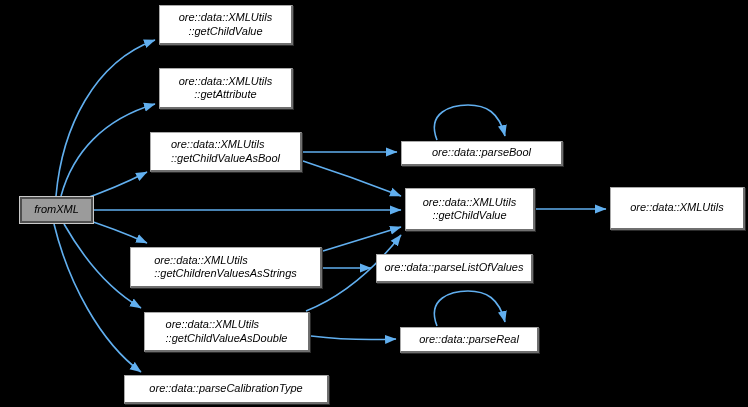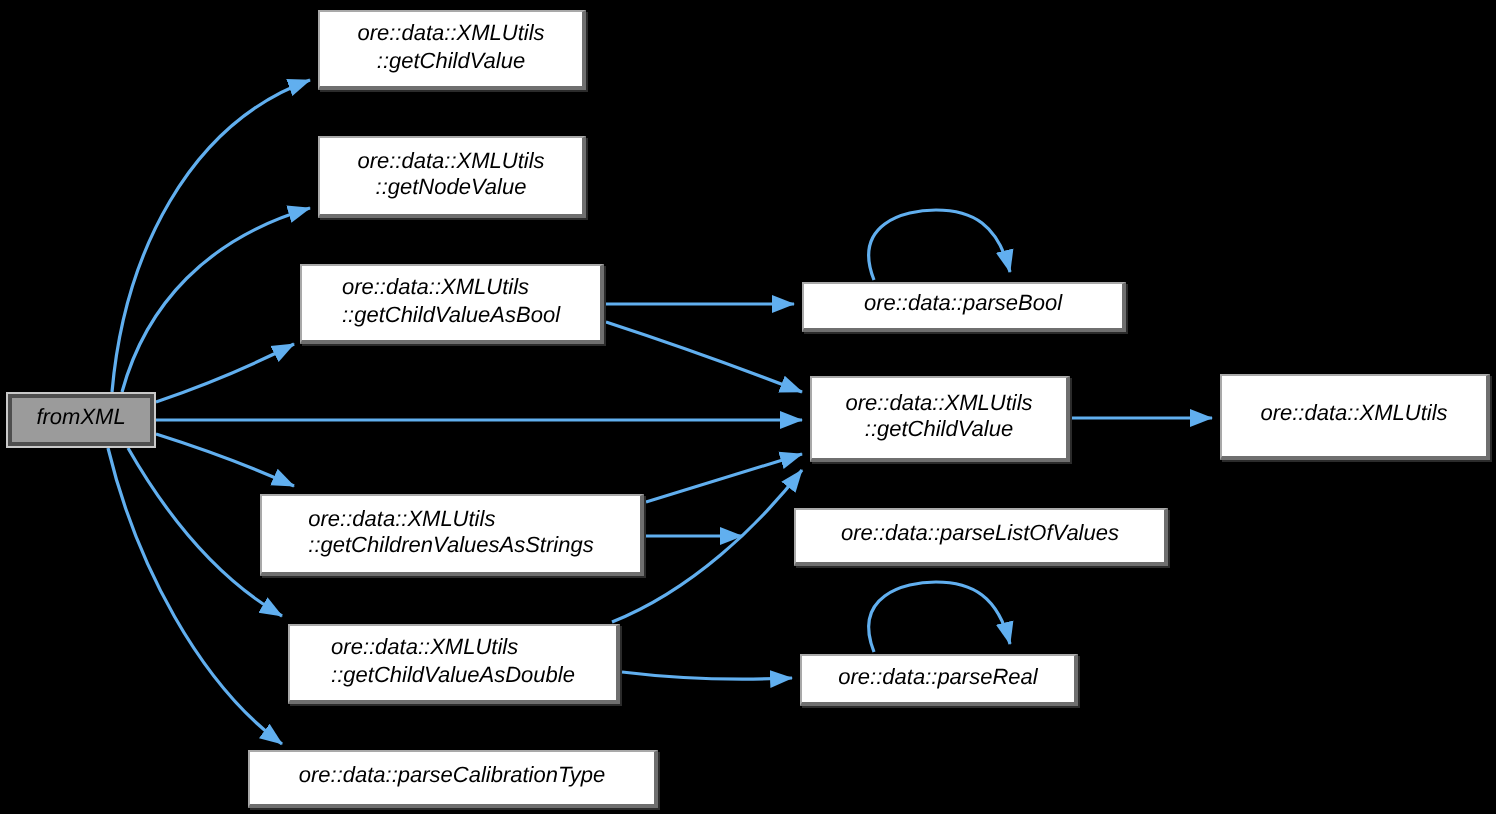--- a/index.html
+++ b/index.html
@@ -47,37 +47,37 @@
     <path class="edge" d="M 303,161 Q 352,177 401,196" marker-end="url(#arrow)"></path>
     <path class="edge" d="M 536,209 L 606,209" marker-end="url(#arrow)"></path>
     <path class="edge" d="M 323,251 Q 362,239 401,227" marker-end="url(#arrow)"></path>
     <path class="edge" d="M 323,268 L 371,268" marker-end="url(#arrow)"></path>
     <path class="edge" d="M 306,311 C 346,295 379,263 401,235" marker-end="url(#arrow)"></path>
     <path class="edge" d="M 311,336 Q 352,341 396,339" marker-end="url(#arrow)"></path>
     <path class="edge" d="M 437,140 C 426,112 452,105 468,105 C 486,105 499,112 505,136" marker-end="url(#arrow)"></path>
     <path class="edge" d="M 437,326 C 426,298 452,291 468,291 C 486,291 499,298 505,322" marker-end="url(#arrow)"></path>
   </svg>
 
-  <div class="node focus" style="left:4px;top:197px;width:73px;height:26px">
+  <div class="node focus" style="left:20px;top:197px;width:73px;height:26px">
     <div class="label">
       <span>fromXML</span>
     </div>
   </div>
 
   <div class="node" style="left:159px;top:5px;width:134px;height:40px">
     <div class="label">
       <span>ore::data::XMLUtils</span>
       <span>::getChildValue</span>
     </div>
   </div>
 
   <div class="node" style="left:159px;top:68px;width:134px;height:41px">
     <div class="label">
       <span>ore::data::XMLUtils</span>
-      <span>::getNodeValue</span>
+      <span>::getAttribute</span>
     </div>
   </div>
 
   <div class="node ta-left" style="left:150px;top:132px;width:152px;height:40px">
     <div class="label">
       <span>ore::data::XMLUtils</span>
       <span>::getChildValueAsBool</span>
     </div>
   </div>
 
@@ -100,21 +100,21 @@
     </div>
   </div>
 
   <div class="node ta-left" style="left:130px;top:247px;width:192px;height:41px">
     <div class="label">
       <span>ore::data::XMLUtils</span>
       <span>::getChildrenValuesAsStrings</span>
     </div>
   </div>
 
-  <div class="node" style="left:397px;top:254px;width:187px;height:29px">
+  <div class="node" style="left:376px;top:254px;width:157px;height:29px">
     <div class="label">
       <span>ore::data::parseListOfValues</span>
     </div>
   </div>
 
   <div class="node ta-left" style="left:144px;top:312px;width:166px;height:40px">
     <div class="label">
       <span>ore::data::XMLUtils</span>
       <span>::getChildValueAsDouble</span>
     </div>

